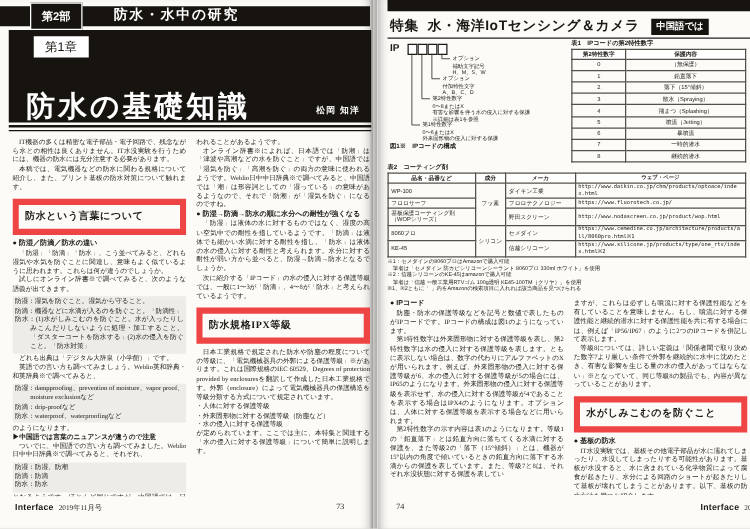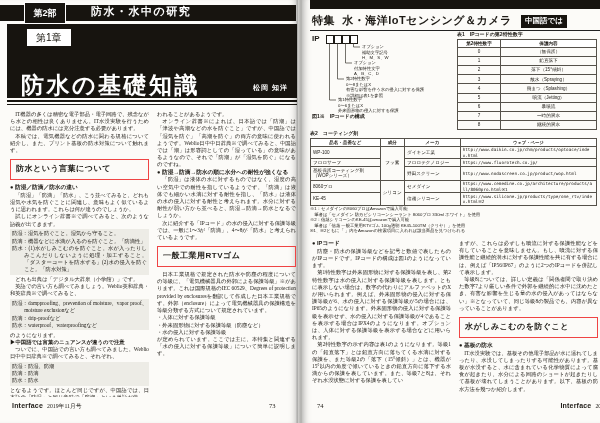--- a/index.html
+++ b/index.html
@@ -23,21 +23,21 @@
               font-weight:normal;font-size:10px;padding:1.5px 9px;}
   .lp-title{position:absolute;left:14px;top:24px;color:#fff;font-weight:bold;font-size:23px;letter-spacing:2.5px;margin-top:22px;}
   .lp-author{position:absolute;right:9px;bottom:5px;color:#fff;font-weight:bold;font-size:7px;letter-spacing:1px;}
   .lp-rule1{position:absolute;left:7px;top:100px;width:290px;height:2px;background:#17140f;}
   .lp-rule2{position:absolute;left:7px;top:104px;width:290px;height:1px;background:#17140f;}
 
   
   .col{position:absolute;width:139px;font-size:5.3px;line-height:1.36;text-align:justify;overflow:hidden;}
   .col p{margin:0;}
   p.ind{text-indent:1em;}
-  .hbox{border:1px solid #ef4444;font-family:Liberation Sans, sans-serif;font-weight:bold;
+  .hbox{border:5px solid #ef4444;font-family:Liberation Serif, serif;font-weight:bold;
         font-size:8px;padding:4px 5px;margin:5px 0 4px;letter-spacing:.5px;}
   .bullet{font-family:"Liberation Sans",sans-serif;font-weight:bold;font-size:5.7px;margin:4px 0 1.5px;}
   .arrowh{font-family:"Liberation Sans",sans-serif;font-weight:bold;font-size:5.4px;margin:3px 0 1px;}
   .defs{background:#edecc e6;background:#edece6;padding:1px 2px;margin:1.5px 0;}
   .def{padding-left:2.3em;text-indent:-2.3em;}
   .li{margin:0;}
 
   
   .rp-topbar{position:absolute;left:8px;top:0;width:290px;height:9px;background:#17140f;}
   .rp-feature{position:absolute;left:10px;top:13px;font-weight:bold;font-size:11px;letter-spacing:.5px;}
@@ -126,21 +126,21 @@
       </div>
       <p>となるようです。ほとんど同じですが、中国語では、日本語の「防湿」と同じ意味で「防潮」という単語が使</p>
     </div>
 
     <div class="col" style="left:157px;top:111px;height:286px;">
       <p>われることがあるようです。</p>
       <p class="ind">オンライン辞書※によれば、日本語では「防潮」は「津波や高潮などの水を防ぐこと」ですが、中国語では「湿気を防ぐ」「高潮を防ぐ」の両方の意味に使われるようです。Weblio日中中日辞典※で調べてみると、中国語では「潮」は形容詞としての「湿っている」の意味があるようなので、それで「防潮」が「湿気を防ぐ」になるのですね。</p>
       <p class="bullet">● 防湿→防滴→防水の順に水分への耐性が強くなる</p>
       <p class="ind">「防湿」は液体の水に対するものではなく、湿度の高い空気中での耐性を指しているようです。「防滴」は液体でも細かい水滴に対する耐性を指し、「防水」は液体の水の侵入に対する耐性と考えられます。水分に対する耐性が弱い方から並べると、防湿→防滴→防水となるでしょうか。</p>
       <p class="ind">次に紹介する「IPコード」の水の侵入に対する保護等級では、一般に1〜3が「防滴」、4〜8が「防水」と考えられているようです。</p>
-      <div class="hbox">一般工業用RTVゴム</div>
+      <div class="hbox">防水規格IPX等級</div>
       <p class="ind">日本工業規格で規定された防水や防塵の程度についての等級に、「電気機械器具の外郭による保護等級」※があります。これは国際規格のIEC 60529、Degrees of protection provided by enclosuresを翻訳して作成した日本工業規格です。外郭（enclosure）によって電気機械器具の保護構造を等級分類する方式について規定されています。</p>
       <p class="li">・人体に対する保護等級</p>
       <p class="li">・外来固形物に対する保護等級（防塵など）</p>
       <p class="li">・水の侵入に対する保護等級</p>
       <p>が定められています。ここでは主に、本特集と関連する「水の侵入に対する保護等級」について簡単に説明します。</p>
     </div>
 
     <div class="footer" style="left:12px;">
       <span class="brand">Interface</span><span class="issue">2019年11月号</span>
     </div>

